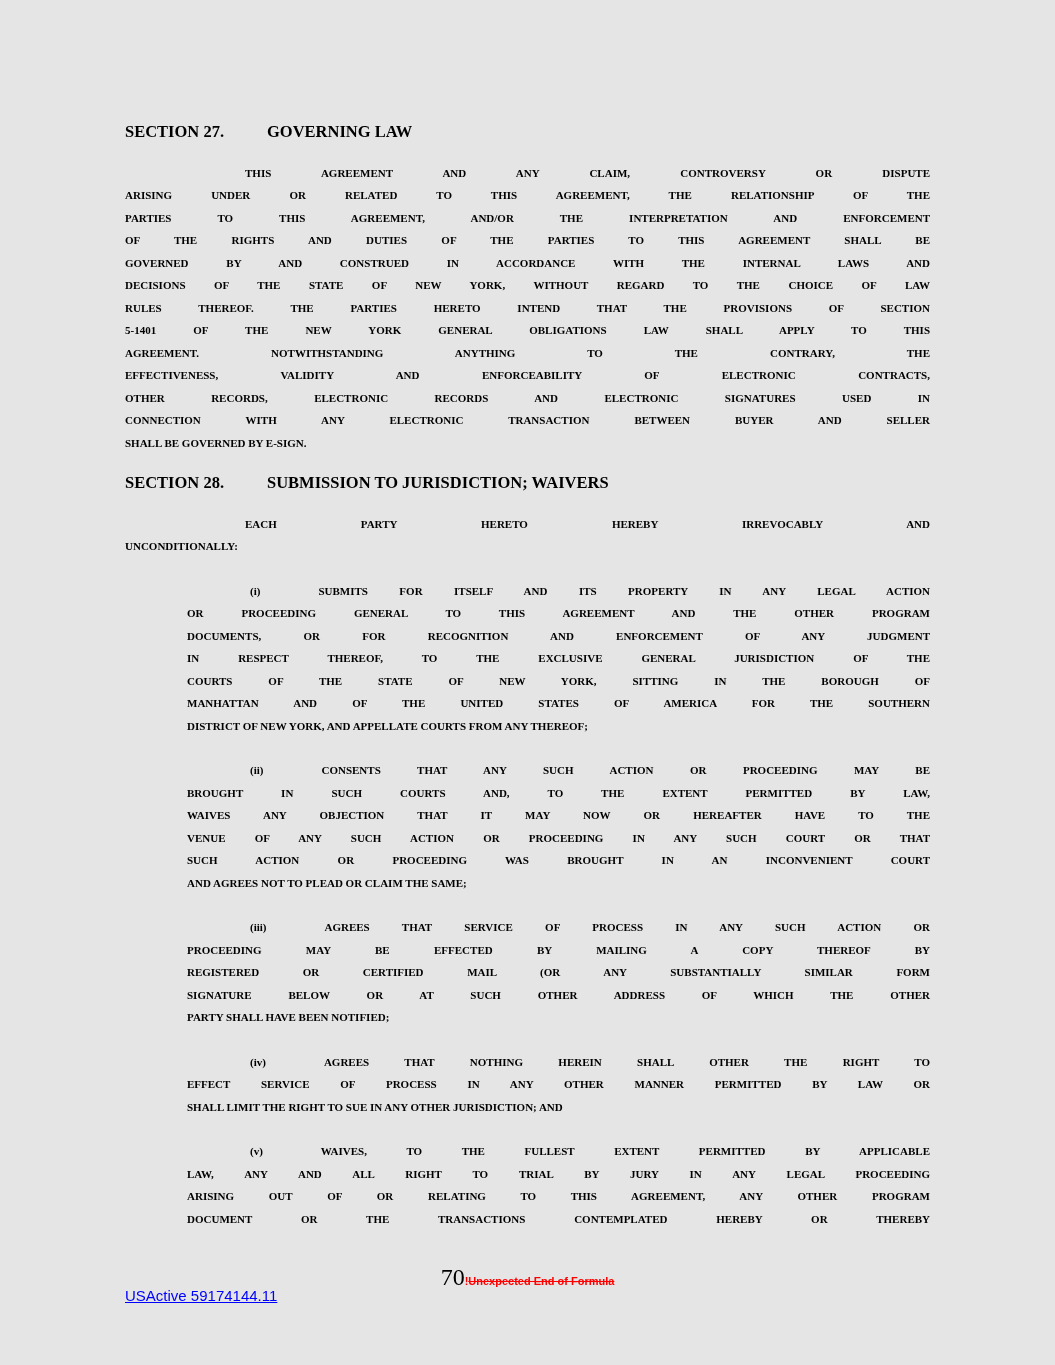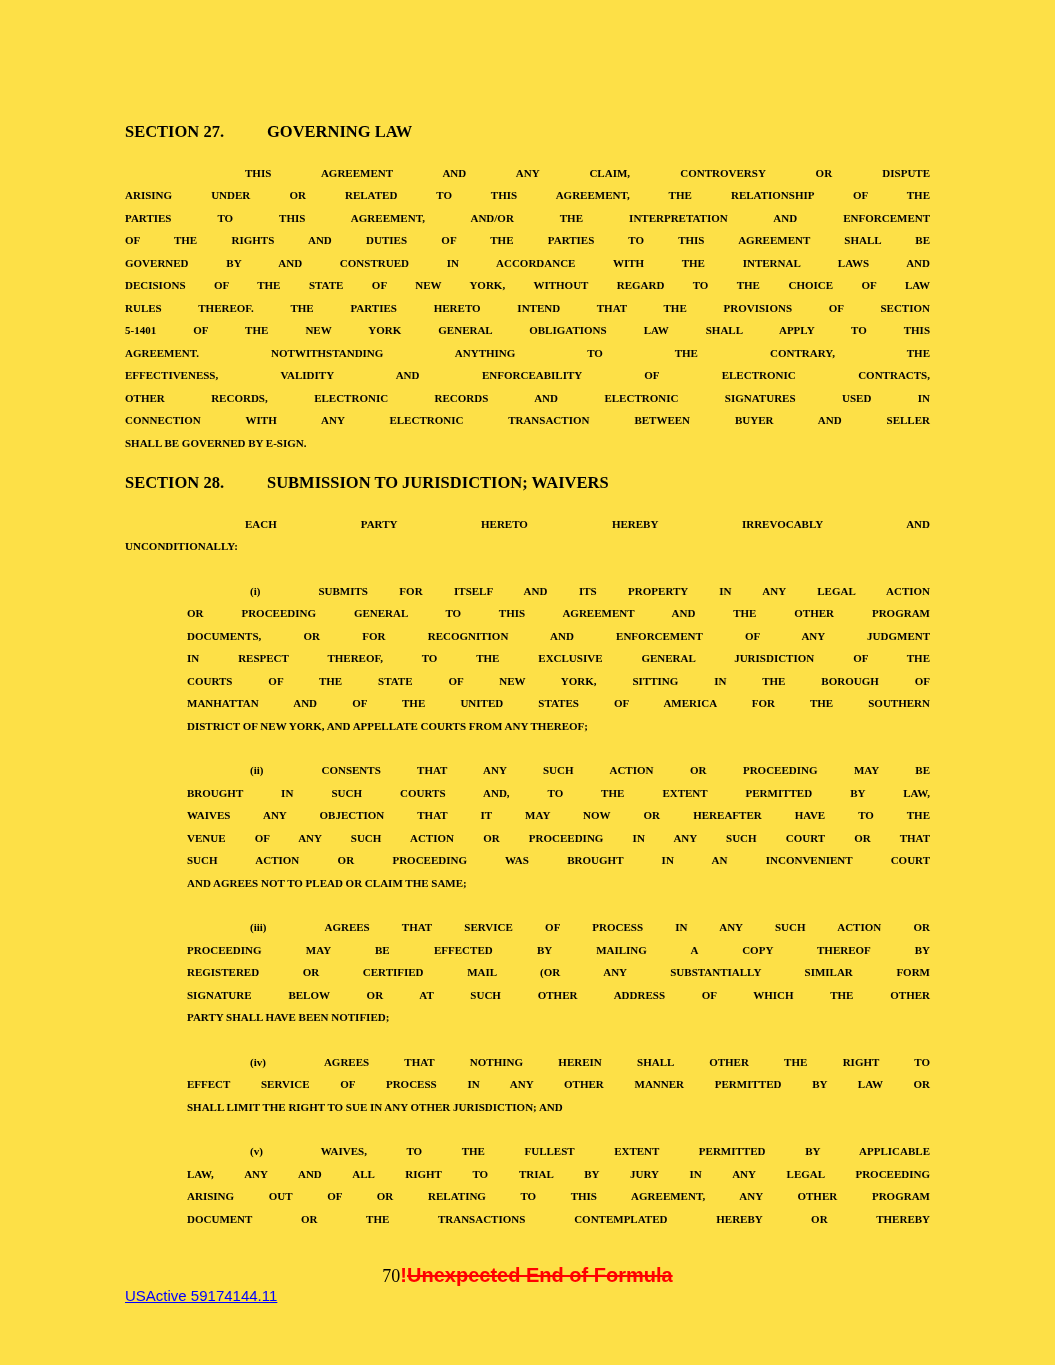--- a/index.html
+++ b/index.html
@@ -4,21 +4,21 @@
 <style>
   html, body {
     margin: 0;
     padding: 0;
     background: #ffffff;
   }
   .page {
     position: relative;
     width: 1055px;
     height: 1365px;
-    background: #fde047;
+    background: #e5e5e5;
     overflow: hidden;
     font-family: "Liberation Serif", serif;
     color: #000000;
   }
   .content {
     position: absolute;
     left: 125px;
     top: 121px;
     width: 805px;
   }
@@ -69,27 +69,27 @@
   .footer-center {
     position: absolute;
     left: 0;
     right: 0;
     top: 1264px;
     text-align: center;
     white-space: nowrap;
   }
   .pagenum {
     font-family: "Liberation Serif", serif;
-    font-size: 18px;
+    font-size: 24px;
     color: #000000;
   }
   .err {
     font-family: "Liberation Sans", sans-serif;
     font-weight: bold;
-    font-size: 20px;
+    font-size: 11px;
   }
   .err-strike {
     text-decoration: line-through;
   }
   .docid {
     position: absolute;
     left: 125px;
     top: 1287px;
     font-family: "Liberation Sans", sans-serif;
     font-size: 15px;

